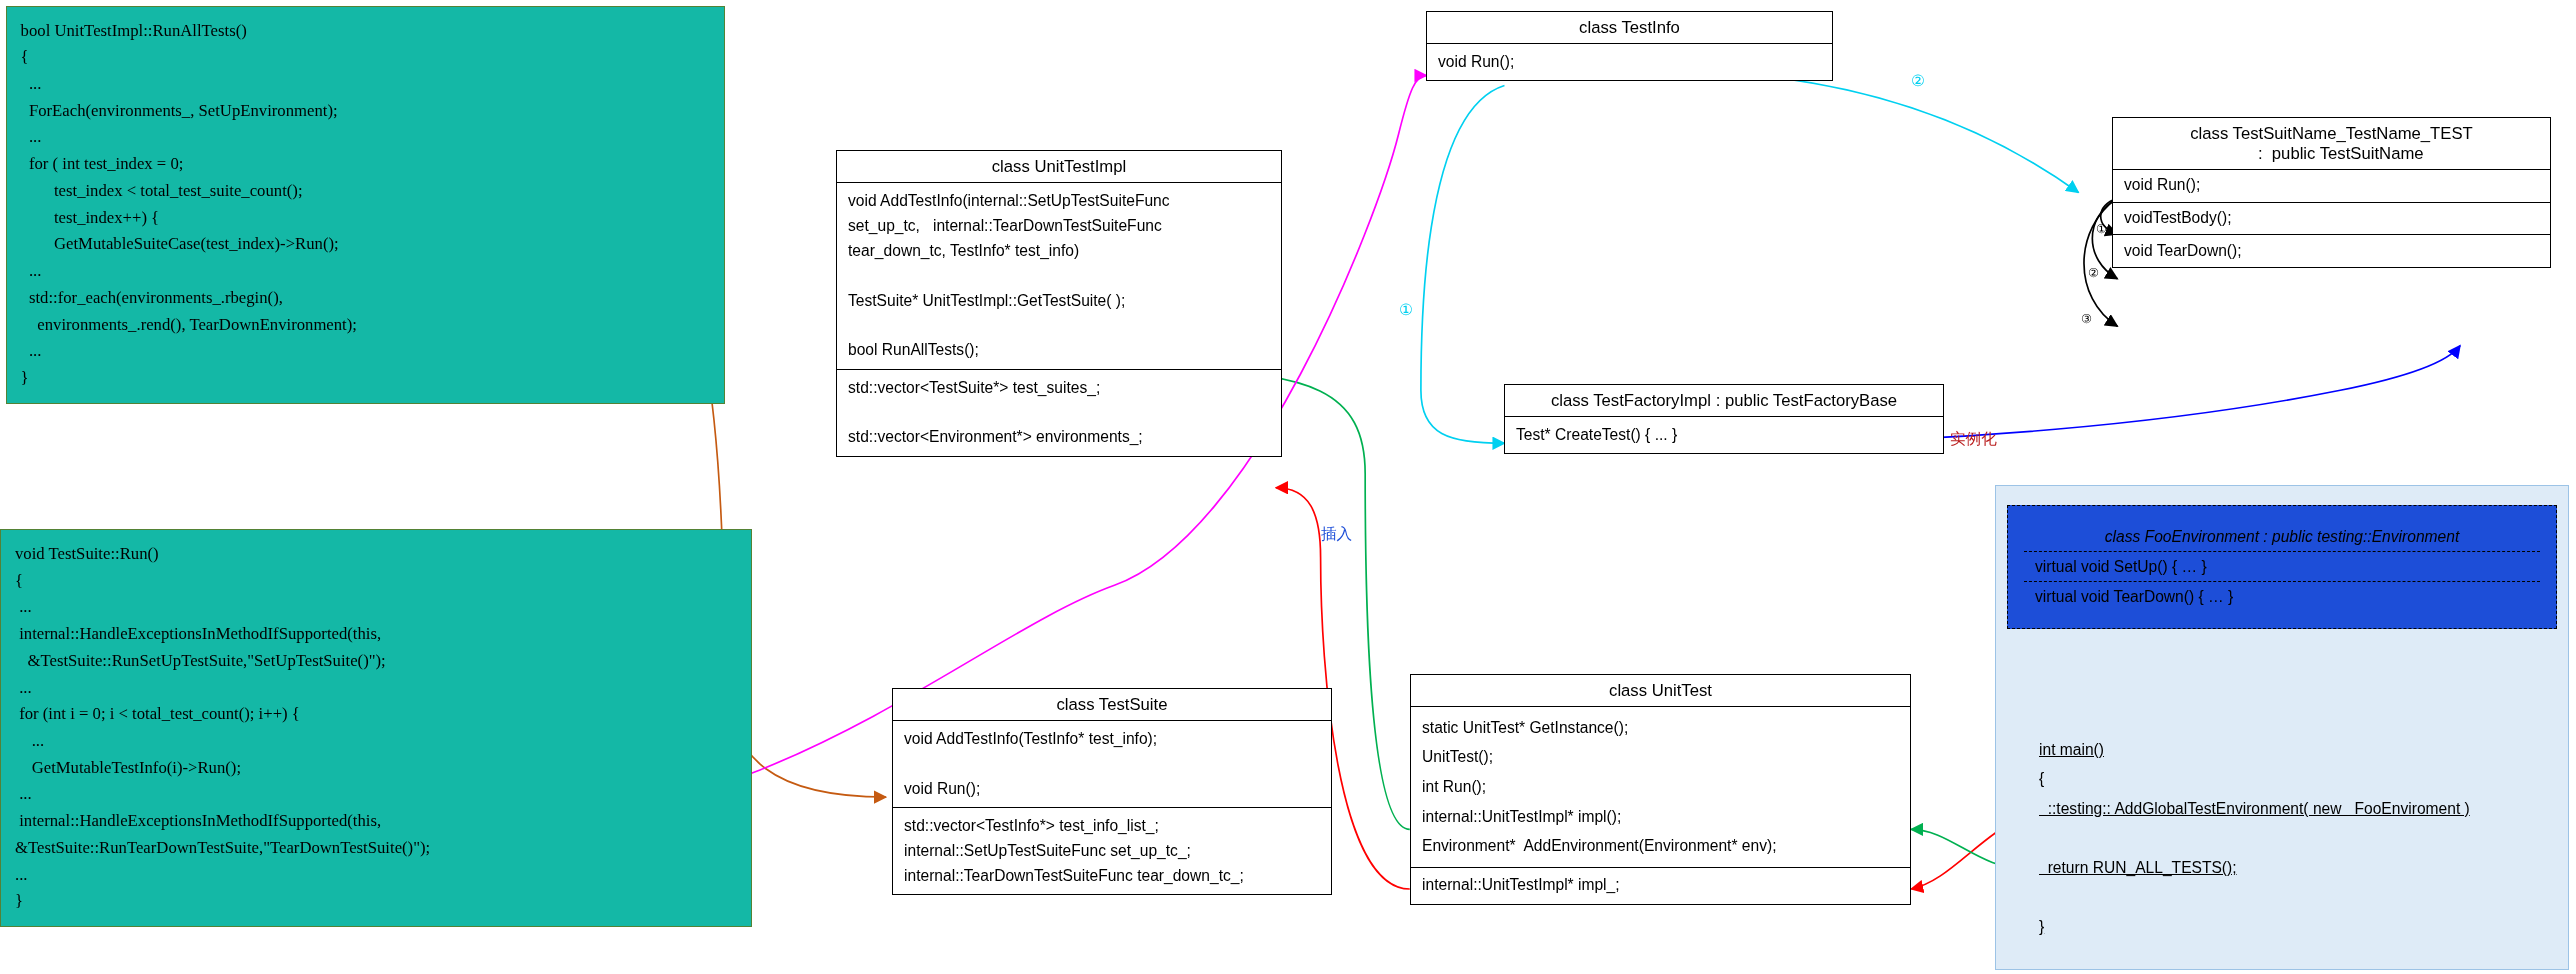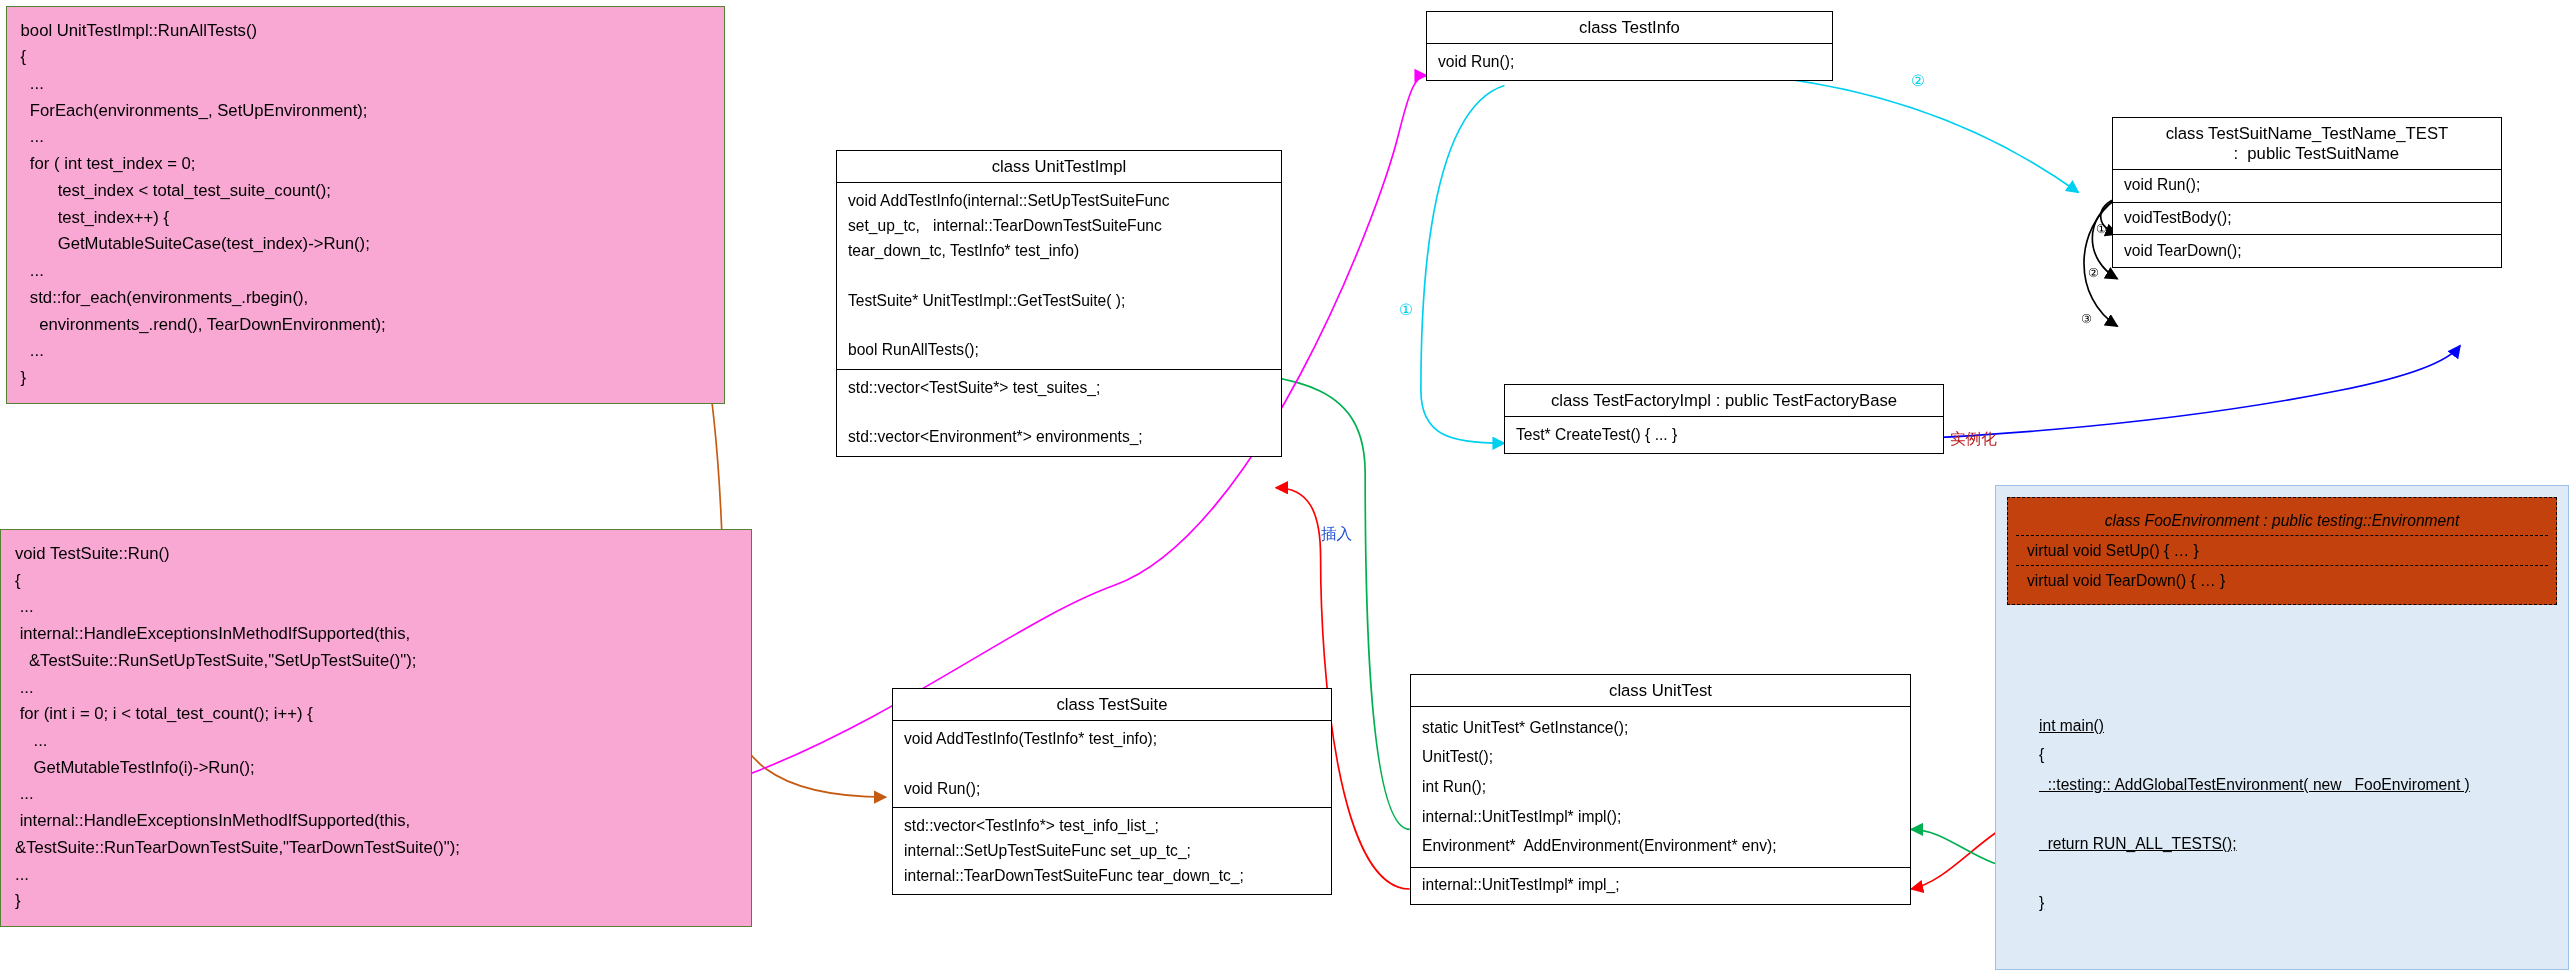--- a/index.html
+++ b/index.html
@@ -7,24 +7,24 @@
     padding: 0;
     font-family: Arial, sans-serif;
     background: #ffffff;
     width: 2576px;
     height: 975px;
     position: relative;
     font-size: 16.7px;
   }
   .code-box {
     position: absolute;
-    background: #f9a8d4;
+    background: #14b8a6;
     border: 1.1px solid #548235;
     padding: 11px 14px;
-    font-family: Liberation Sans, sans-serif;
+    font-family: Liberation Serif, serif;
     font-size: 16.7px;
     line-height: 1.6;
     white-space: pre;
     box-sizing: border-box;
   }
   .uml-box {
     position: absolute;
     border: 1.1px solid #000;
     background: #fff;
     box-sizing: border-box;
@@ -46,23 +46,24 @@
   }
   .blue-panel {
     position: absolute;
     background: #deebf7;
     border: 1.1px solid #9cc3e6;
     box-sizing: border-box;
     padding: 11px;
   }
   .dashed-box {
     border: 1.1px dashed #000;
-    background: #c2410c;
-    padding: 8px;
-    box-sizing: border-box;
+    background: #1d4ed8;
+    padding: 16px;
+    box-sizing: border-box;
+    margin-top: 8px;
   }
   .dashed-title {
     border-bottom: 1.1px dashed #000;
     text-align: center;
     padding: 5.6px 11px;
     font-style: italic;
     font-size: 15.6px;
   }
   .dashed-section {
     border-bottom: 1.1px dashed #000;
@@ -198,21 +199,21 @@
 <div class="uml-box" style="left:1426px; top:11px; width:407px;">
   <div class="uml-title">class  TestInfo</div>
   <div class="uml-section">void Run();</div>
 </div>
 
 <div class="uml-box" style="left:1504px; top:384px; width:440px;">
   <div class="uml-title">class TestFactoryImpl : public TestFactoryBase</div>
   <div class="uml-section">Test* CreateTest() { ... }</div>
 </div>
 
-<div class="uml-box" style="left:2112px; top:117px; width:390px;">
+<div class="uml-box" style="left:2112px; top:117px; width:439px;">
   <div class="uml-title" style="white-space:pre;">class TestSuitName_TestName_TEST
     :  public TestSuitName</div>
   <div class="uml-section" style="padding:3.3px 11px;">void Run();</div>
   <div class="uml-section" style="padding:3.3px 11px;">voidTestBody();</div>
   <div class="uml-section" style="padding:3.3px 11px;">void TearDown();</div>
 </div>
 
 <div class="uml-box" style="left:1410px; top:674px; width:501px;">
   <div class="uml-title">class  UnitTest</div>
   <div class="uml-section" style="white-space:pre; line-height:1.9;">static UnitTest* GetInstance();

